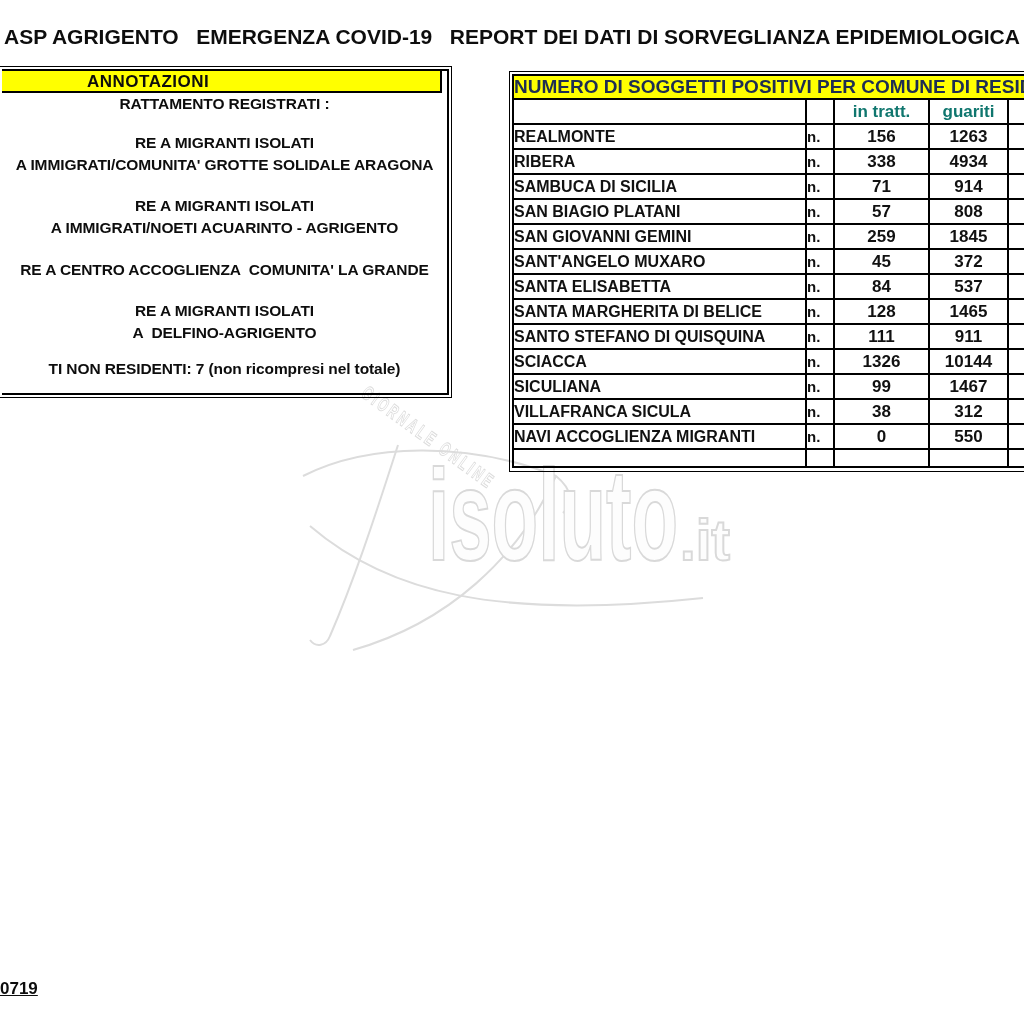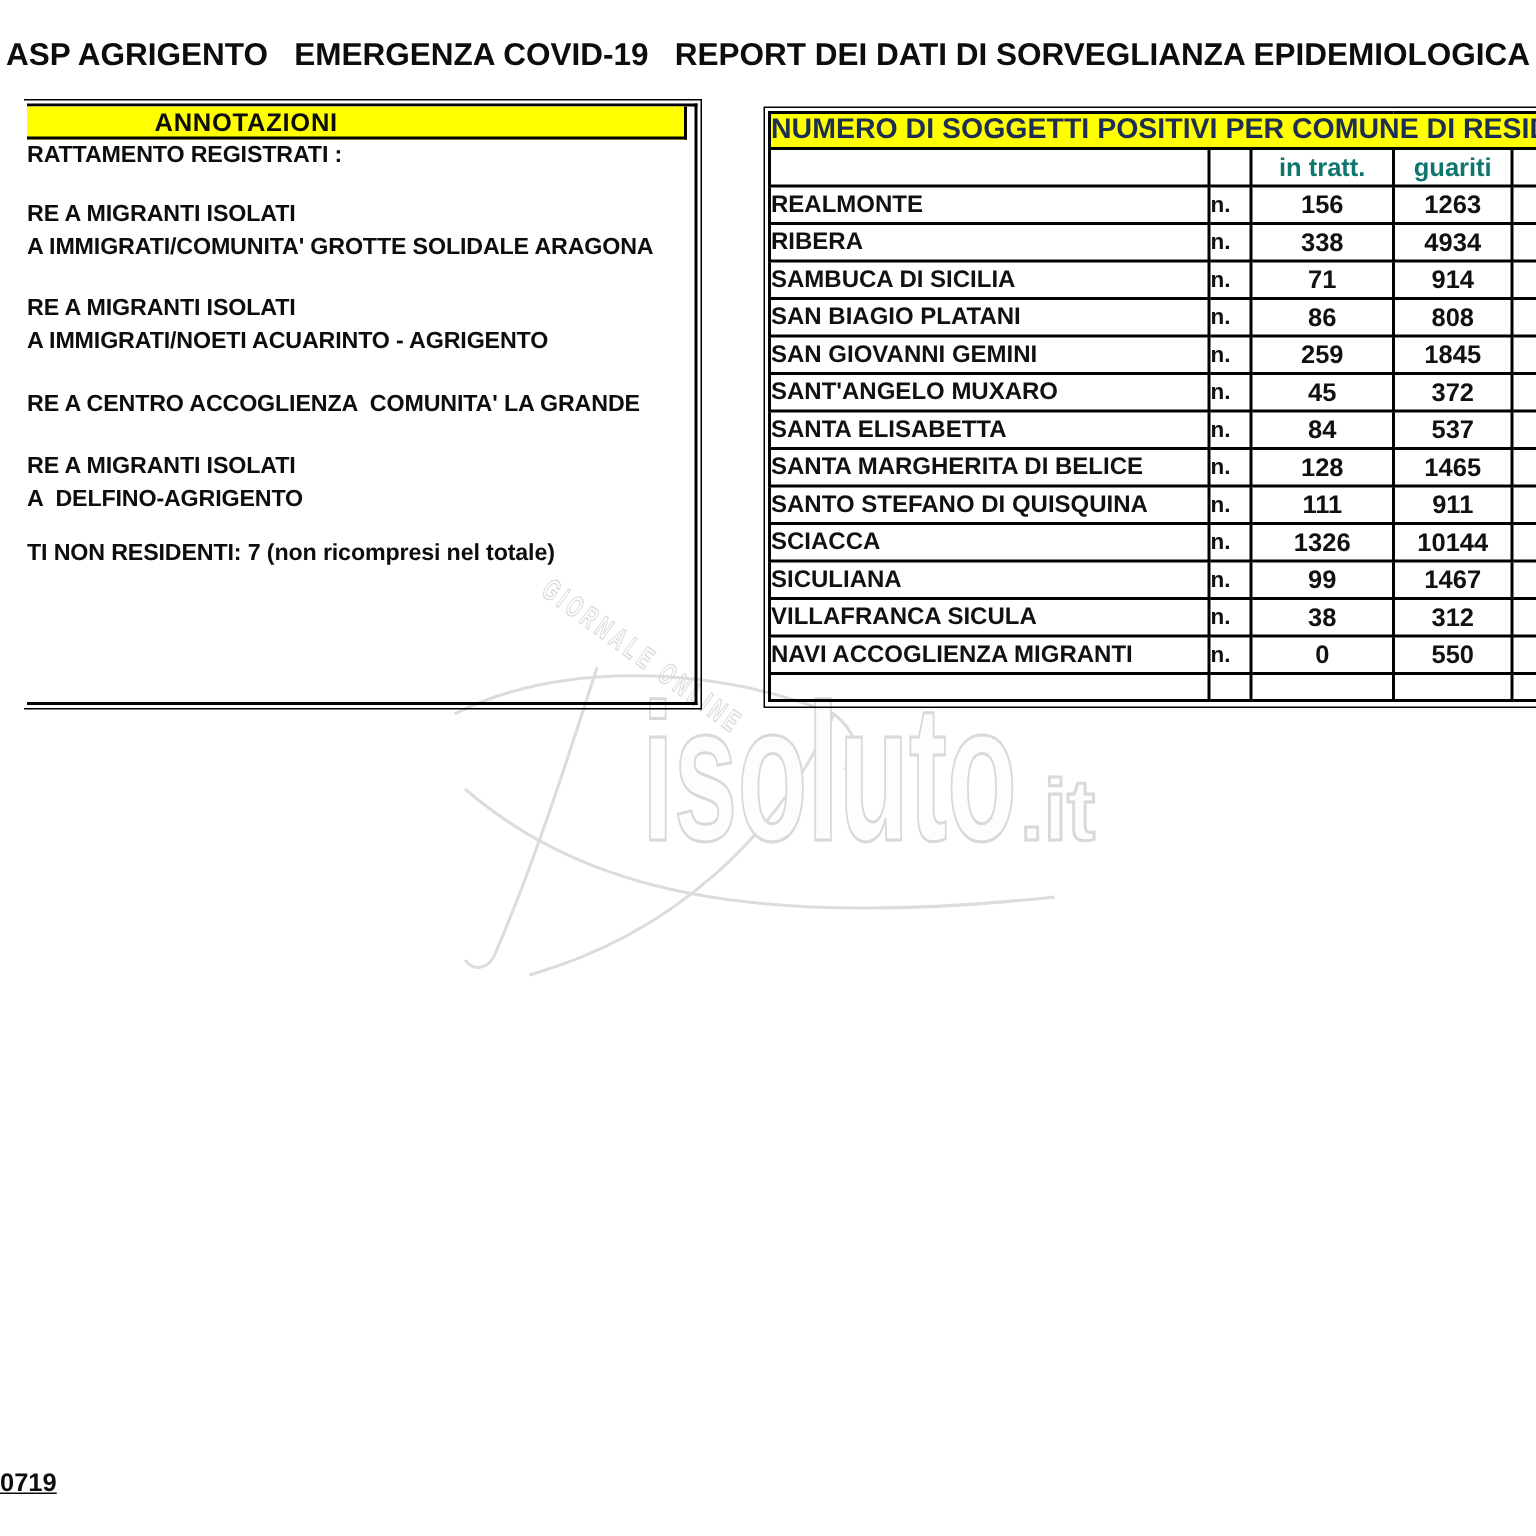--- a/index.html
+++ b/index.html
@@ -12,23 +12,23 @@
   
   .page-title{
     position:absolute;top:25px;left:0;width:1024px;
     text-align:center;white-space:pre;
     font-size:21px;letter-spacing:0px;color:#0d0d0d;
   }
   
   .watermark{position:absolute;left:278px;top:368px;pointer-events:none;}
   
   .ann-outer{
-    position:absolute;left:16px;top:66px;width:452px;height:407px;
+    position:absolute;left:0;top:66px;width:452px;height:332px;
     box-sizing:border-box;border:1px solid #000;border-left:none;
-    padding:2px;background:transparent;
+    padding:2px;background:transparent;text-align:center;
   }
   .ann-inner{
     box-sizing:border-box;height:100%;
     border:2px solid #000;border-left:none;
     background:transparent;
   }
   .ann-header{
     height:20px;background:#FFFF00;
     border-bottom:2px solid #000;border-right:2px solid #000;
     margin-right:5px;position:relative;
@@ -137,21 +137,21 @@
       <tr class="datarow">
         <td class="comune">SAMBUCA DI SICILIA</td>
         <td class="nlab">n.</td>
         <td class="num">71</td>
         <td class="num">914</td>
         <td></td>
       </tr>
       <tr class="datarow">
         <td class="comune">SAN BIAGIO PLATANI</td>
         <td class="nlab">n.</td>
-        <td class="num">86</td>
+        <td class="num">57</td>
         <td class="num">808</td>
         <td></td>
       </tr>
       <tr class="datarow">
         <td class="comune">SAN GIOVANNI GEMINI</td>
         <td class="nlab">n.</td>
         <td class="num">259</td>
         <td class="num">1845</td>
         <td></td>
       </tr>

